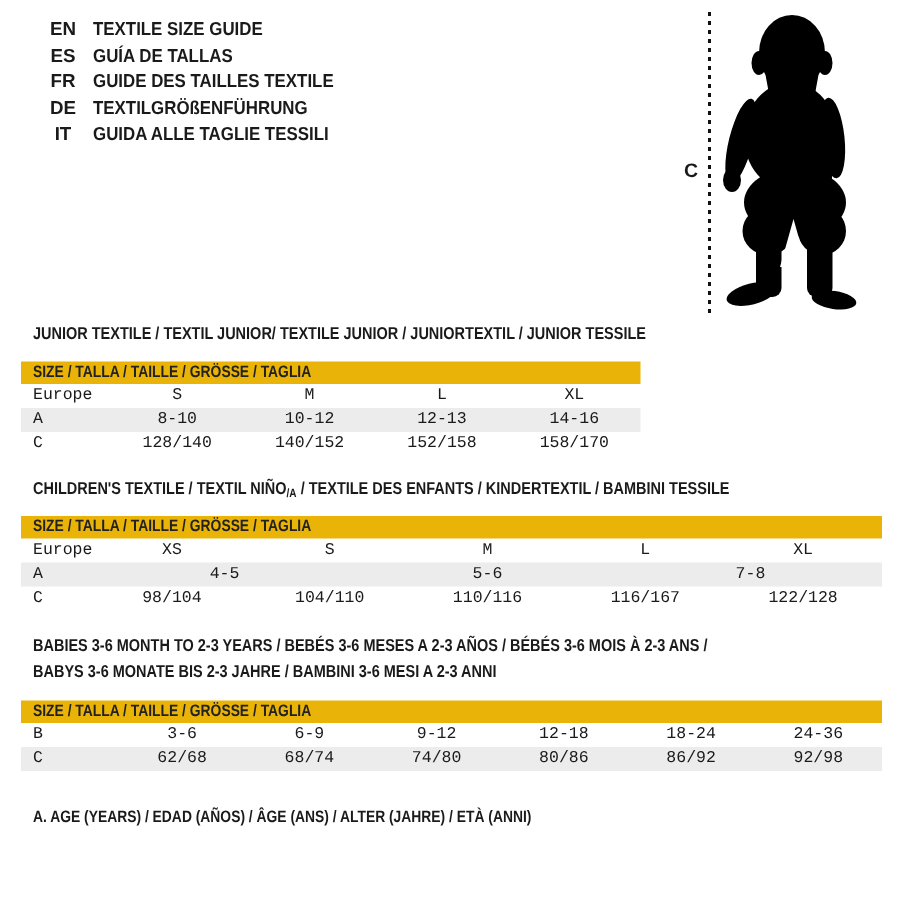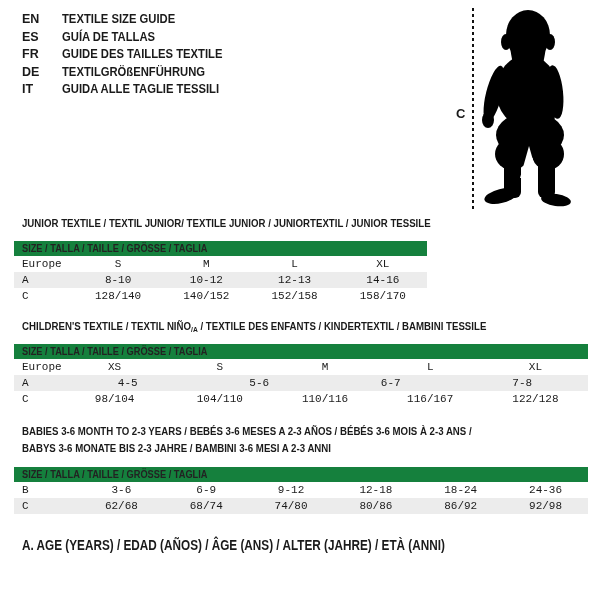--- a/index.html
+++ b/index.html
@@ -8,47 +8,47 @@
     background:#ffffff; color:#1a1a1a;
     font-family:"Liberation Sans", sans-serif;
   }
   .condensed { display:inline-block; white-space:nowrap;
                transform:scaleX(0.84); transform-origin:0 50%; }
   .condensed-lg { display:inline-block; white-space:nowrap;
                transform:scaleX(0.90); transform-origin:0 50%; }
 
   
   .lang-block { position:absolute; left:22px; top:11px; }
-  .lang-row  { display:flex; font-weight:bold; font-size:12.5px; line-height:17.5px; }
+  .lang-row  { display:flex; font-weight:bold; font-size:12.5px; line-height:17.5px;text-align:center; }
   .lang-code { width:40px; flex:0 0 40px; }
 
   
   .dash-line { position:absolute; left:472px; top:8px; width:2px; height:202px;
                background:repeating-linear-gradient(to bottom,#111 0 3px,transparent 3px 6px); }
   .measure-c { position:absolute; left:456px; top:106px; font-weight:bold; font-size:13px; }
   .figure-svg { position:absolute; left:478px; top:8px; }
 
   
   .tbl-title { position:absolute; left:22px; font-weight:bold; font-size:11.5px;
                line-height:16px; white-space:nowrap; }
   .tbl { position:absolute; left:14px; font-size:11px; }
-  .size-bar { height:15px; line-height:15px; background:#15803d; color:#222;
+  .size-bar { height:15px; line-height:15px; background:#eab308; color:#222;
               font-weight:bold; padding-left:8px; }
   .row { display:flex; height:16px; line-height:16px;font-family:Liberation Mono, monospace; }
   .row.striped { background:#ececec; }
   .cell-label { padding-left:8px; flex:0 0 auto; }
   .cell { flex:1 1 0; text-align:center; }
   .tbl-junior   { width:413px; } .tbl-junior   .cell-label { width:52px; }
   .tbl-children { width:574px; } .tbl-children .cell-label { width:40px; }
   .tbl-babies   { width:574px; } .tbl-babies   .cell-label { width:57px; }
 
   .sub-a { font-size:8px; vertical-align:-2px; }
 
   
-  .footnotes { position:absolute; left:22px; top:536px; font-weight:bold; font-size:14px; }
+  .footnotes { position:absolute; left:22px; top:536px; font-weight:bold; font-size:11px; }
   .footnote { height:18px; line-height:18px; white-space:nowrap; }
 </style>
 </head>
 <body>
 
 <div id="canvas">
 
   <div class="lang-block">
     <div class="lang-row">
       <span class="lang-code">EN</span>
@@ -139,21 +139,20 @@
       <div class="cell">XS</div>
       <div class="cell">S</div>
       <div class="cell">M</div>
       <div class="cell">L</div>
       <div class="cell">XL</div>
     </div>
     <div class="row striped">
       <div class="cell-label">A</div>
       <div class="cell">4-5</div>
       <div class="cell">5-6</div>
-      <div class="cell">6-7</div>
       <div class="cell">7-8</div>
     </div>
     <div class="row">
       <div class="cell-label">C</div>
       <div class="cell">98/104</div>
       <div class="cell">104/110</div>
       <div class="cell">110/116</div>
       <div class="cell">116/167</div>
       <div class="cell">122/128</div>
     </div>

